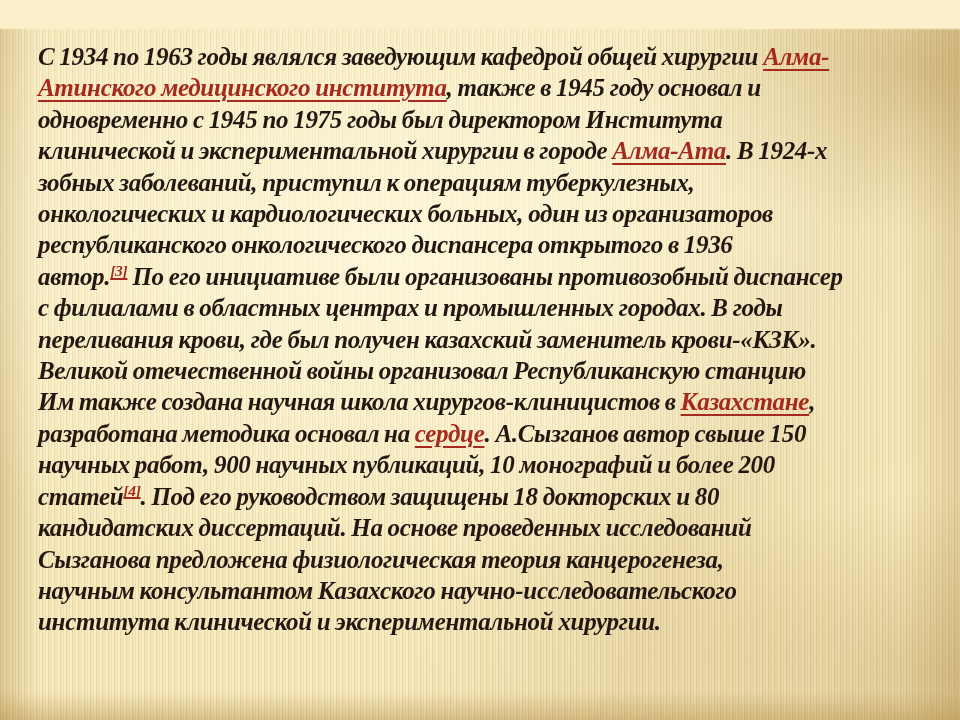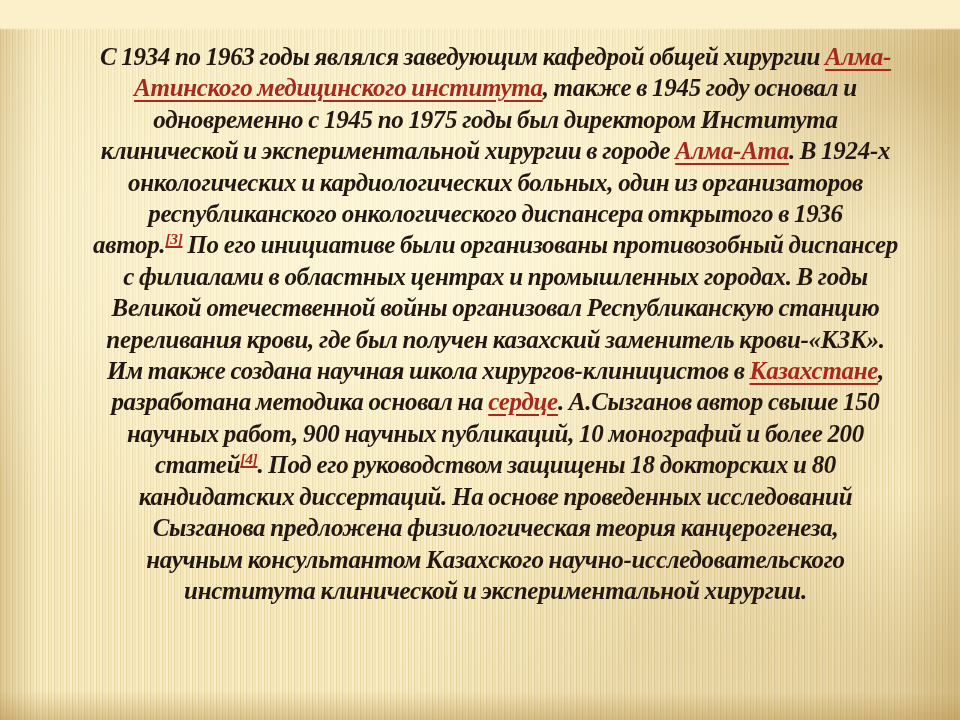--- a/index.html
+++ b/index.html
@@ -27,21 +27,20 @@
       
       radial-gradient(ellipse 38% 26% at 100% 94%, rgba(164,124,52,0.30), rgba(164,124,52,0) 100%),
       
       linear-gradient(115deg, rgba(164,124,52,0) 55%, rgba(164,124,52,0.12) 72%, rgba(164,124,52,0) 88%),
       
       repeating-linear-gradient(90deg,
         rgba(150,108,40,0.14) 0 1px,
         rgba(255,255,255,0)   1px 3px,
         rgba(150,108,40,0.06) 3px 4px,
         rgba(255,252,236,0.28) 4px 6px);
-    text-align: center;
   }
   .textblock {
     position: absolute;
     left: 38px; top: 41px; width: 915px;
     color: var(--text-color, #231711);
     font-weight: 700;
     font-style: italic;
     font-size: 25px;
     line-height: 31.4px;
     letter-spacing: -0.3px;
@@ -65,26 +64,27 @@
 </style>
 </head>
 <body>
 
 <div class="slide">
   <div class="textblock">
       <div class="line"><span>С 1934 по 1963 годы являлся заведующим кафедрой общей хирургии </span><a class="link" href="#">Алма-</a></div>
       <div class="line"><a class="link" href="#">Атинского медицинского института</a><span>, также в 1945 году основал и</span></div>
       <div class="line"><span>одновременно с 1945 по 1975 годы был директором Института</span></div>
       <div class="line"><span>клинической и экспериментальной хирургии в городе </span><a class="link" href="#">Алма-Ата</a><span>. В 1924-х</span></div>
+      <div class="line"><span>зобных заболеваний, приступил к операциям туберкулезных,</span></div>
       <div class="line"><span>онкологических и кардиологических больных, один из организаторов</span></div>
       <div class="line"><span>республиканского онкологического диспансера открытого в 1936</span></div>
       <div class="line"><span>автор.</span><a class="link footnote" href="#">[3]</a><span> По его инициативе были организованы противозобный диспансер</span></div>
       <div class="line"><span>с филиалами в областных центрах и промышленных городах. В годы</span></div>
+      <div class="line"><span>переливания крови, где был получен казахский заменитель крови-«КЗК».</span></div>
       <div class="line"><span>Великой отечественной войны организовал Республиканскую станцию</span></div>
-      <div class="line"><span>переливания крови, где был получен казахский заменитель крови-«КЗК».</span></div>
       <div class="line"><span>Им также создана научная школа хирургов-клиницистов в </span><a class="link" href="#">Казахстане</a><span>,</span></div>
       <div class="line"><span>разработана методика основал на </span><a class="link" href="#">сердце</a><span>. А.Сызганов автор свыше 150</span></div>
       <div class="line"><span>научных работ, 900 научных публикаций, 10 монографий и более 200</span></div>
       <div class="line"><span>статей</span><a class="link footnote" href="#">[4]</a><span>. Под его руководством защищены 18 докторских и 80</span></div>
       <div class="line"><span>кандидатских диссертаций. На основе проведенных исследований</span></div>
       <div class="line"><span>Сызганова предложена физиологическая теория канцерогенеза,</span></div>
       <div class="line"><span>научным консультантом Казахского научно-исследовательского</span></div>
       <div class="line"><span>института клинической и экспериментальной хирургии.</span></div>
     </div>
 </div>

